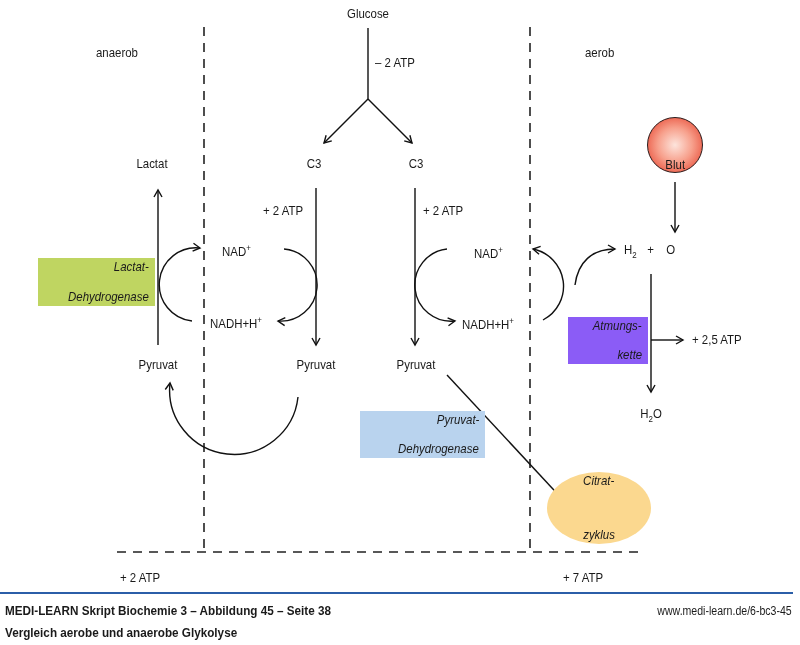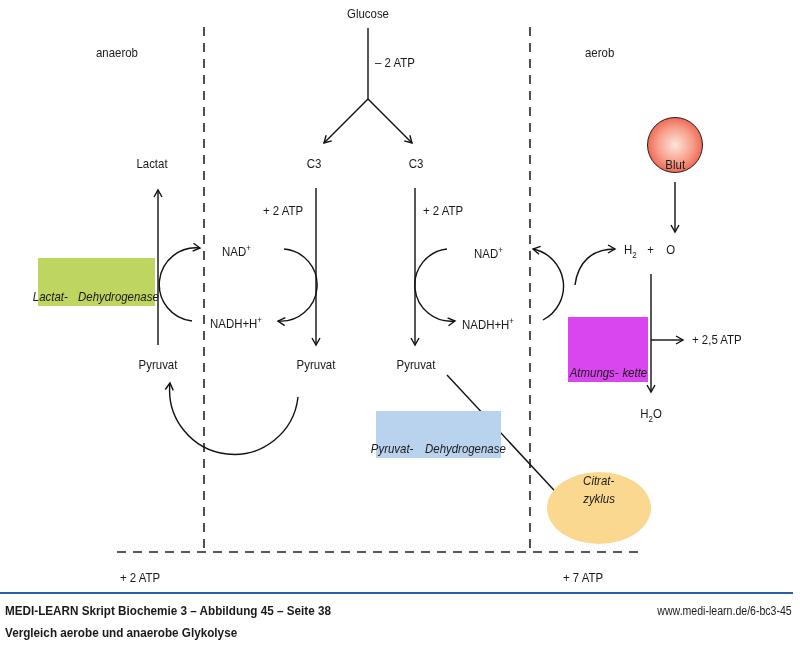--- a/index.html
+++ b/index.html
@@ -4,31 +4,31 @@
 <style>
   html, body { margin: 0; padding: 0; background: #ffffff; }
   body { width: 800px; height: 645px; position: relative; overflow: hidden;
          font-family: "Liberation Sans", sans-serif; color: #1a1a1a; }
   .lbl { position: absolute; font-size: 13px; white-space: nowrap; line-height: 16px;
          font-family: "Liberation Sans", sans-serif; transform: scaleX(0.88); transform-origin: left top; }
   .ctr { transform: translateX(-50%) scaleX(0.88); transform-origin: center top; }
   sup.s, sub.s { font-size: 9px; }
   .box { position: absolute; font-style: italic; font-size: 13px; line-height: 18px;
          text-align: right; box-sizing: border-box; padding-right: 6px; display: flex;
-         flex-direction: row; justify-content: center; align-items: flex-end; }
+         flex-direction: column; justify-content: space-between; align-items: flex-end; }
   .box span { display: block; transform: scaleX(0.88); transform-origin: right center; }
   #ldh { left: 38px; top: 258px; width: 117px; height: 48px; background: #bfd561; }
-  #pdh { left: 376px; top: 411px; width: 125px; height: 47px; background: #b9d3ee; }
-  #atm { left: 568px; top: 317px; width: 80px; height: 65px; background: #d946ef; }
+  #pdh { left: 360px; top: 411px; width: 125px; height: 47px; background: #b9d3ee; }
+  #atm { left: 568px; top: 317px; width: 80px; height: 47px; background: #8b5cf6; }
   #blut { position: absolute; left: 647px; top: 117px; width: 56px; height: 56px; border-radius: 50%;
           background: radial-gradient(circle at 50% 50%, #fde4dc 0%, #f7a08c 45%, #e3341f 100%);
           border: 1.5px solid #2a1a1a; box-sizing: border-box; display: flex; align-items: flex-end; justify-content: center; }
   #blut span { font-size: 13px; transform: scaleX(0.88); }
   #citrat { position: absolute; left: 547px; top: 472px; width: 104px; height: 72px; border-radius: 50%;
-            background: #fbd88f; display: flex; flex-direction: column; align-items: center; justify-content: flex-start;
+            background: #fbd88f; display: flex; flex-direction: column; align-items: center; justify-content: space-between;
             font-style: italic; font-size: 13px; line-height: 18px; }
   #citrat span { transform: scaleX(0.88); }
   svg#arrows { position: absolute; left: 0; top: 0; }
   #footer-rule { position: absolute; left: 0; top: 592px; width: 793px; height: 2px; background: #2b5ea8; }
   #cap1 { position: absolute; left: 5px; top: 603px; font-size: 13px; font-weight: bold; white-space: nowrap;
           transform: scaleX(0.9); transform-origin: left top; }
   #cap2 { position: absolute; left: 5px; top: 625px; font-size: 13px; font-weight: bold; white-space: nowrap;
           transform: scaleX(0.9); transform-origin: left top; }
   #url { position: absolute; right: 8px; top: 604px; font-size: 12px; white-space: nowrap;
          transform: scaleX(0.88); transform-origin: right top; }

